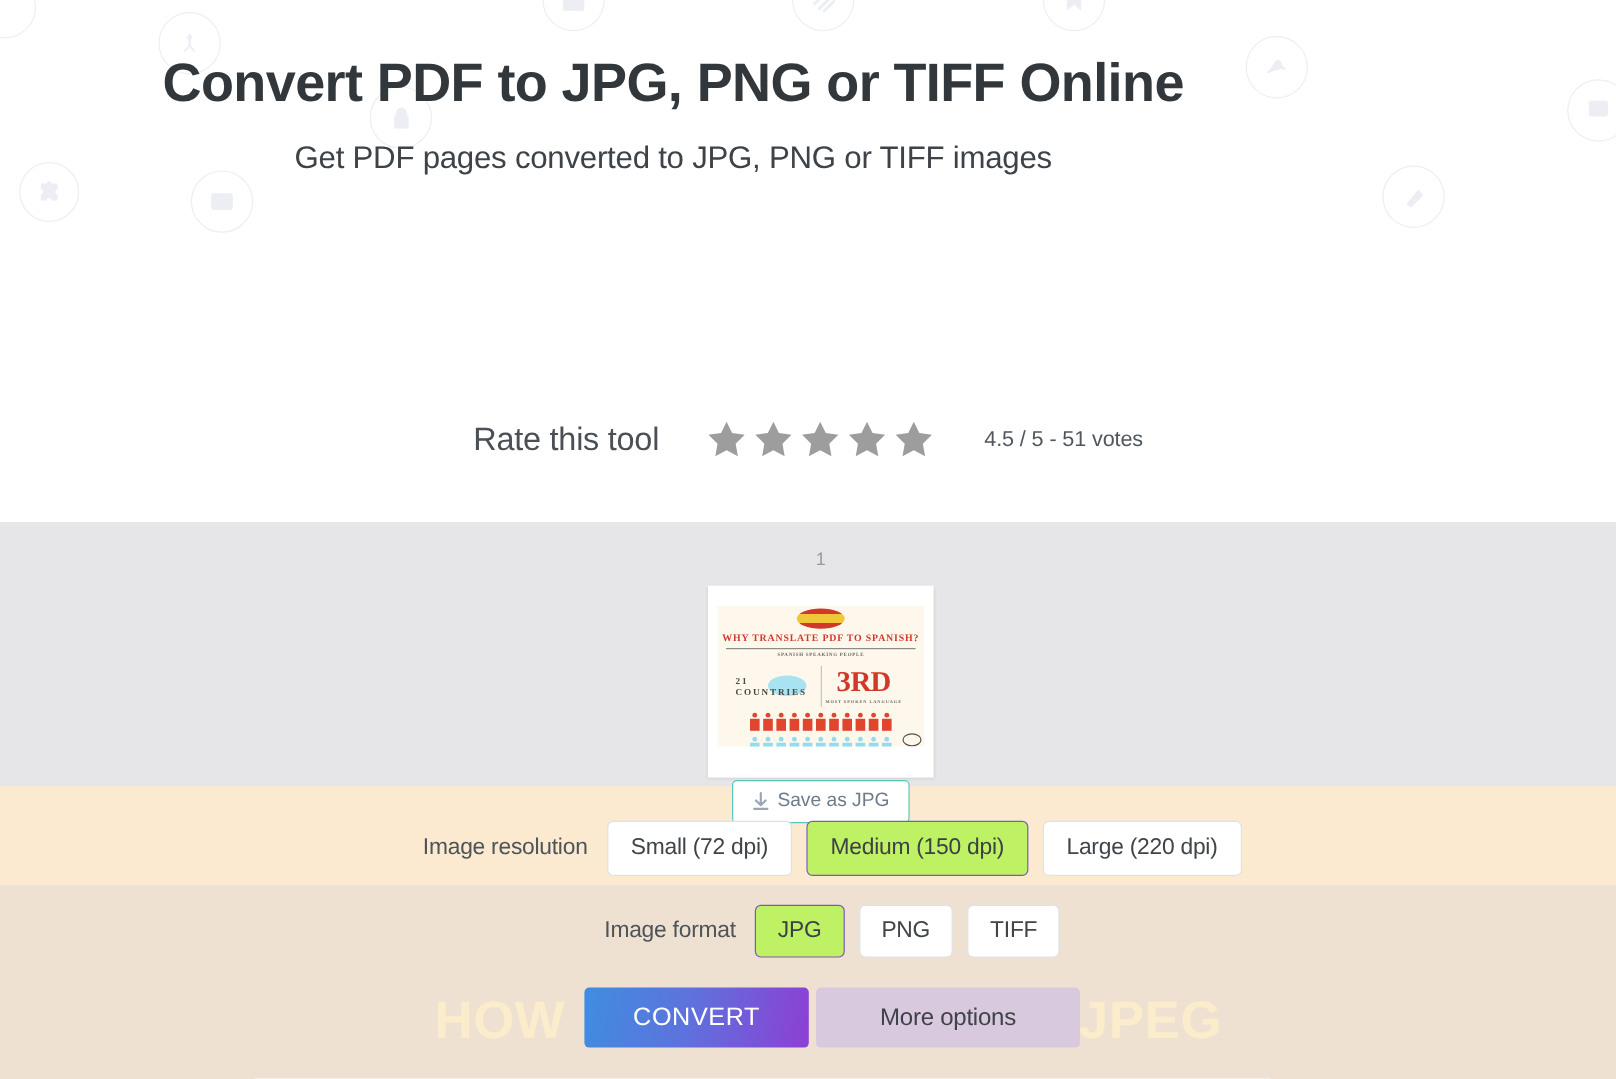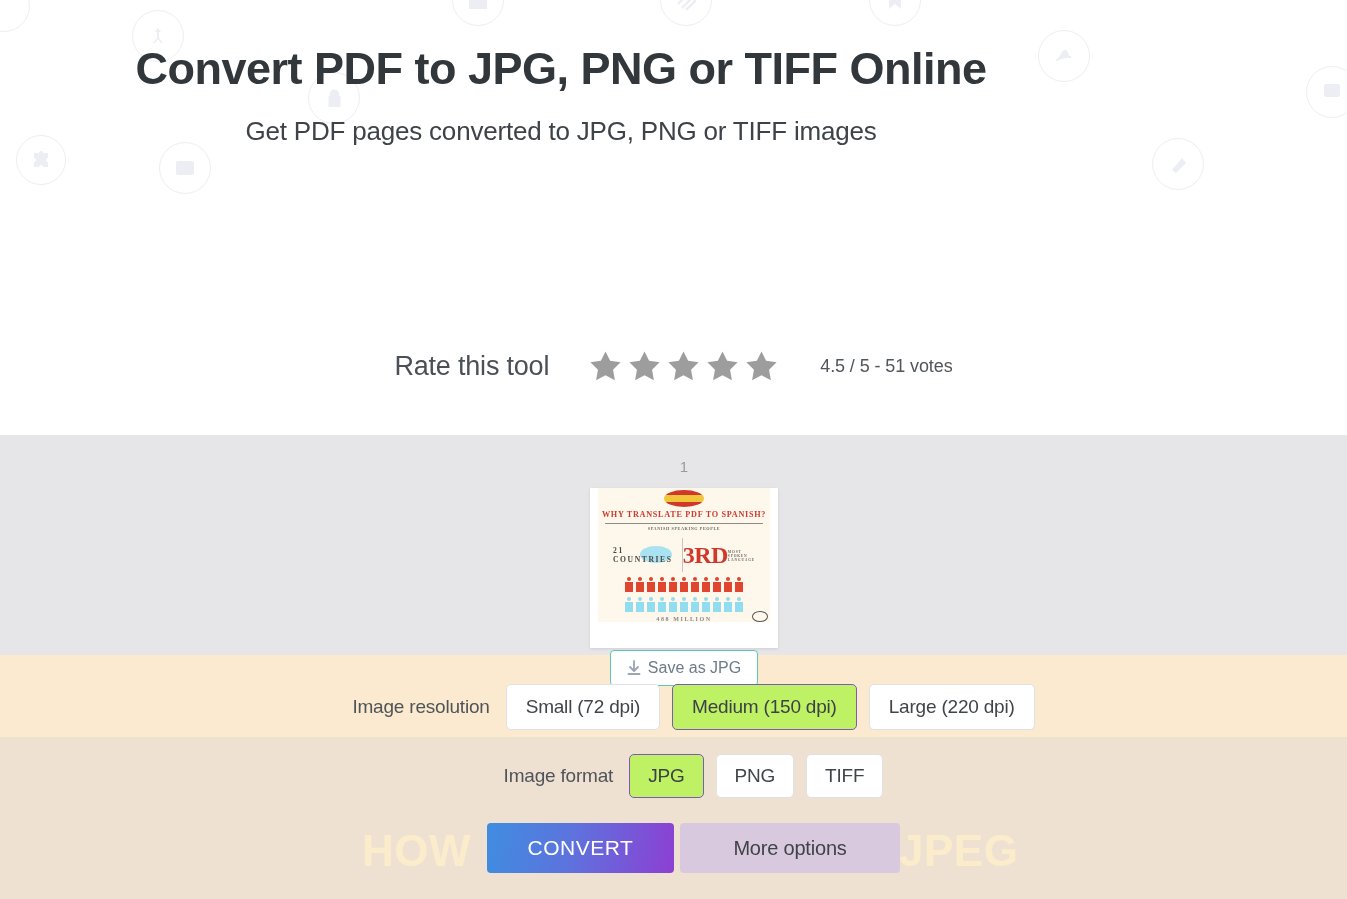--- a/index.html
+++ b/index.html
@@ -137,22 +137,22 @@
     height: 160px;
     background: #ffffff;
     box-shadow: 0 1px 3px rgba(0,0,0,0.10);
     overflow: hidden;
     position: relative;
   }
 
   
   .info {
     position: absolute;
-    left: 8px; top: 0;
-    width: 172px; height: 134px;
+    left: 8px; top: 17px;
+    width: 172px; height: 117px;
     background: #fdf7ec;
     overflow: hidden;
     font-family: "Liberation Serif", serif;
   }
   .info-flag {
     width: 40px; height: 17px;
     border-radius: 50%;
     margin: 2px auto 3px auto;
     background: linear-gradient(to bottom,
       #d0392a 0 28%, #f2c63a 28% 72%, #d0392a 72% 100%);
@@ -204,21 +204,21 @@
     position: absolute;
     width: 32px; height: 17px;
     background: #a9e2f0;
     border-radius: 50%;
     left: 27px; top: 8px;
     z-index: 1;
   }
   .info-col-r {
     flex: 1;
     display: flex;
-    flex-direction: row;
+    flex-direction: column;
     align-items: center;
     justify-content: center;
   }
   .info-3rd {
     color: #d0392a;
     font-size: 24px;
     font-weight: bold;
     line-height: 0.95;
     letter-spacing: -0.5px;
     font-family: "Liberation Serif", serif;

